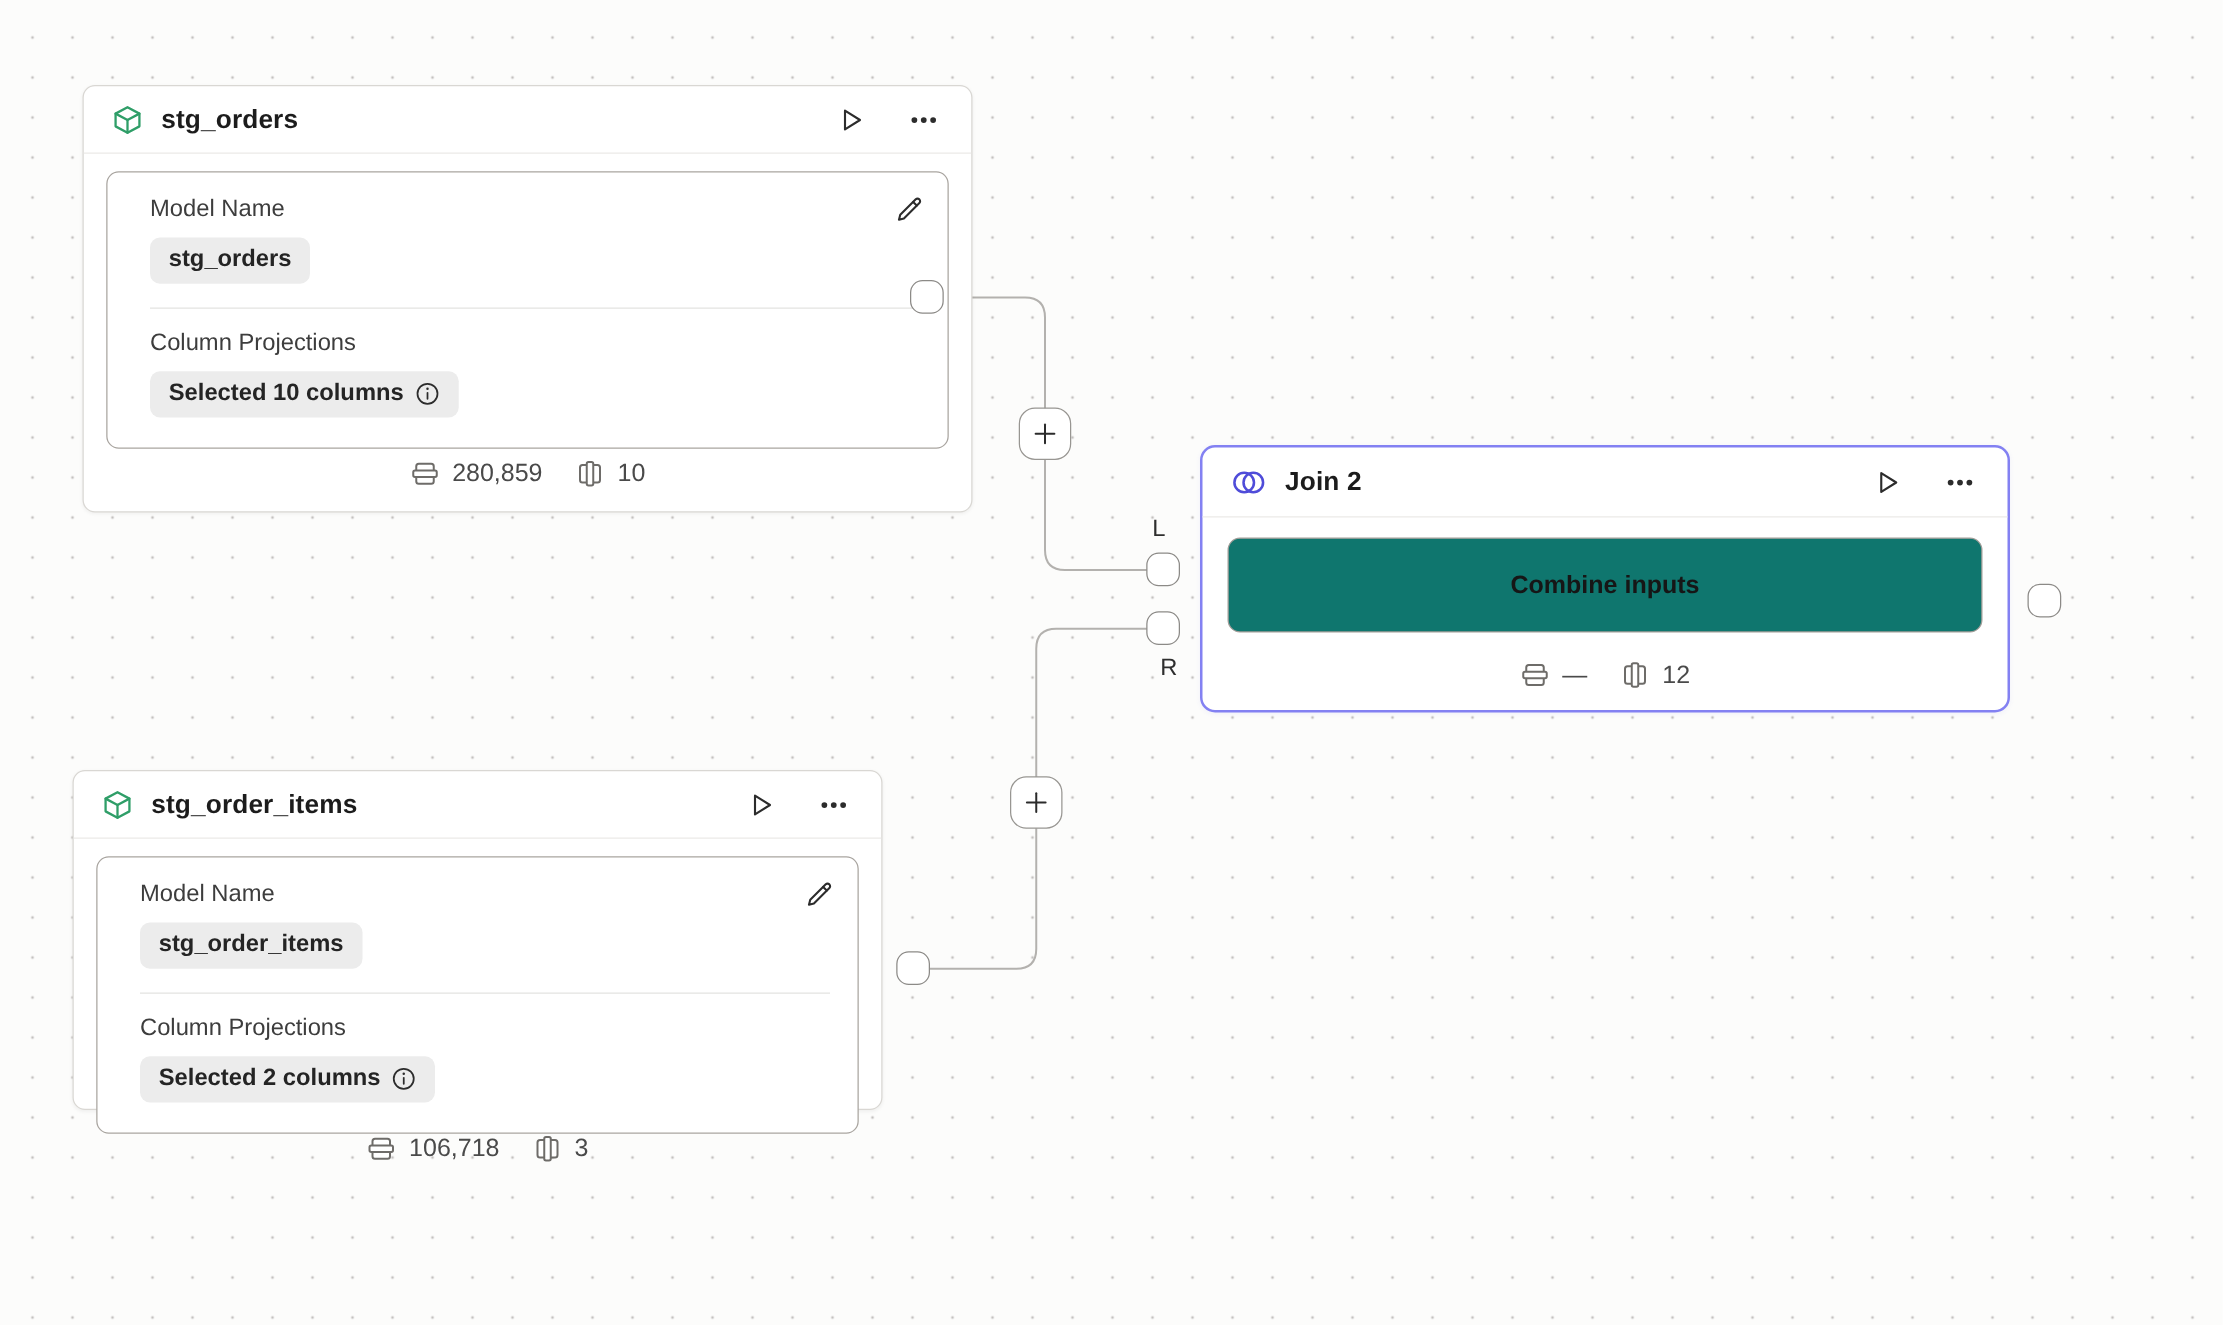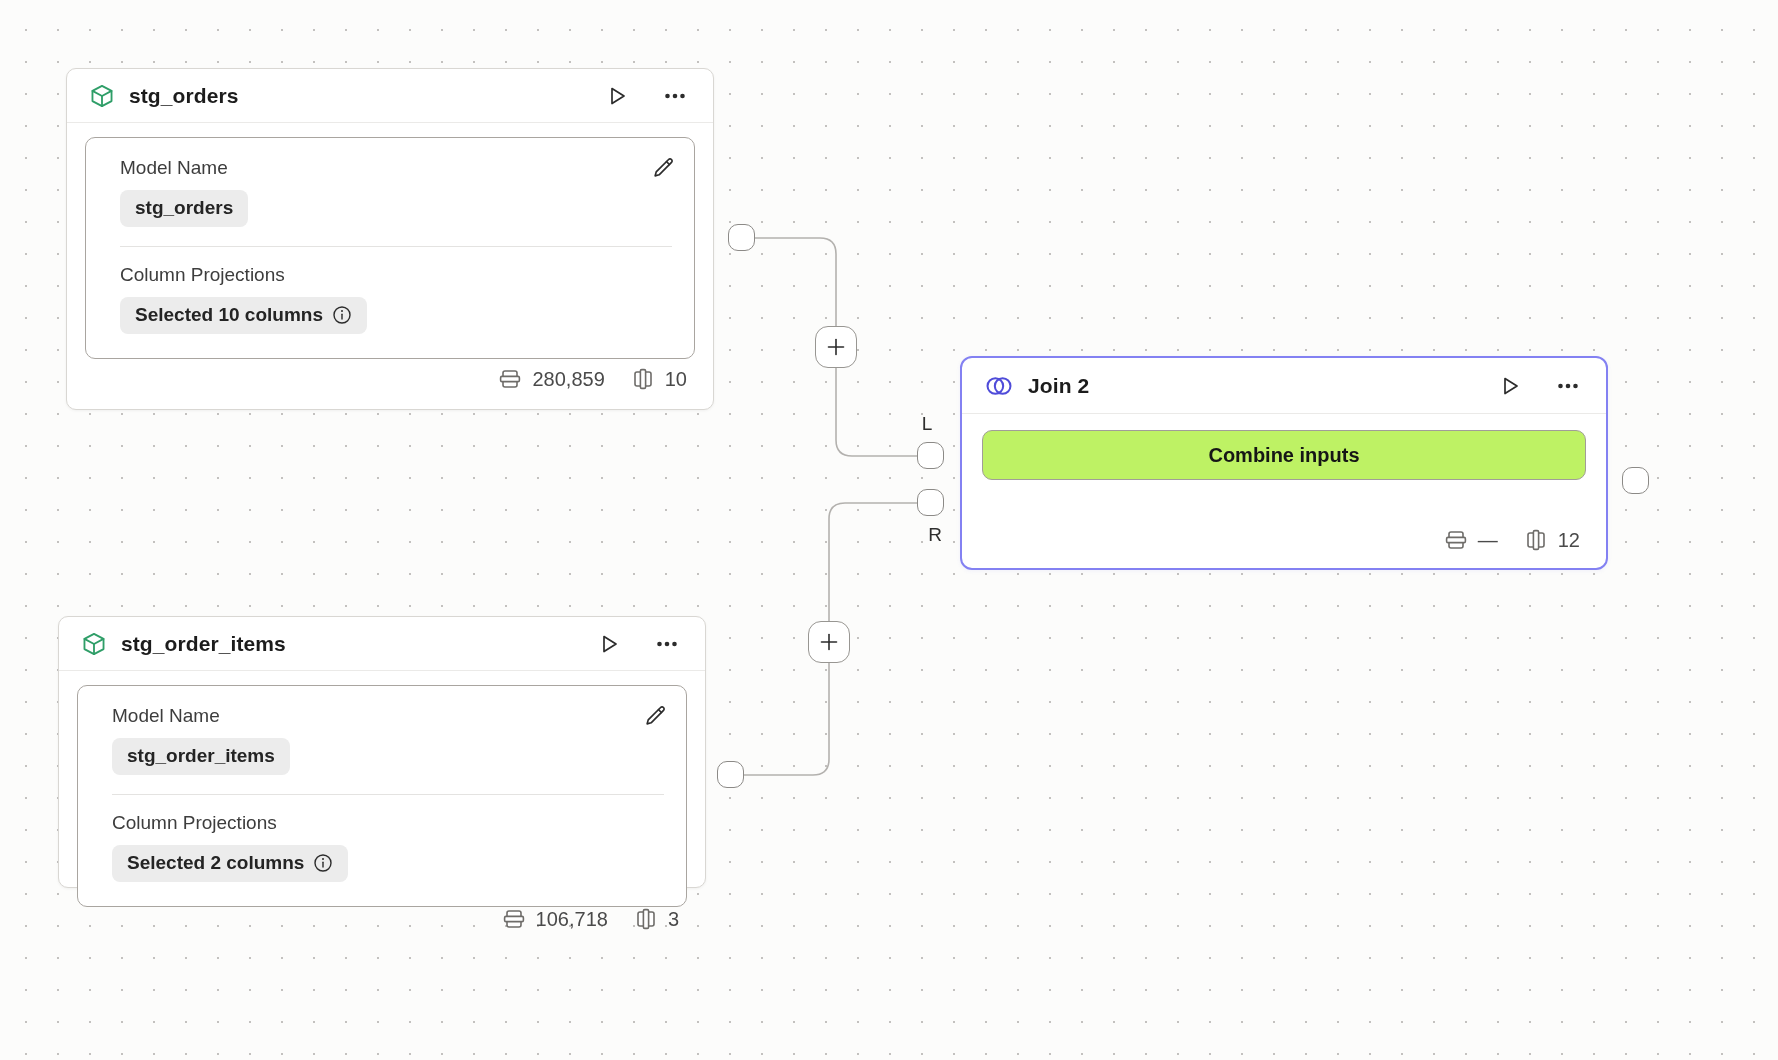--- a/index.html
+++ b/index.html
@@ -59,38 +59,38 @@
     margin-top:11px;
     background:#ececec;
     border-radius:8px;
     padding:7px 15px 8px 15px;
     font-size:19px; font-weight:700; color:#242424;
   }
   .card-divider { border:none; border-top:1px solid #e4e3e1; margin:19px 0 17px 0; }
 
   .node-footer {
     margin-top:auto;
-    display:flex; justify-content:flex-end; align-items:center;
+    display:flex; justify-content:center; align-items:center;
     gap:26px;
     padding:0 26px 18px 26px;
     font-size:20px; font-weight:500; color:#4a4a4a;
   }
   .stat { display:flex; align-items:center; gap:10px; }
 
   
   .join-node {
     border:2.5px solid #8381f2;
     border-radius:12px;
     box-shadow:0 1px 4px rgba(100,97,235,0.08);
   }
   .join-node .node-header { flex-basis:56px; }
   .combine-btn {
     margin:16px 20px 0 20px;
-    height:50px;
-    background:#bef264;
+    height:76px;
+    background:#0f766e;
     border:1.5px solid #a19d98;
     border-radius:10px;
     display:flex; align-items:center; justify-content:center;
     font-family:"Liberation Sans", sans-serif;
     font-size:20px; font-weight:700; color:#161616;
     cursor:pointer;
   }
   .join-node .node-footer { padding-bottom:16px; }
 
   
@@ -121,21 +121,21 @@
 <body>
 
 <div class="canvas">
 
   <svg class="edges" width="1778" height="1060">
     <path class="edge" d="M 742 238 L 820 238 Q 836 238 836 254 L 836 440 Q 836 456 852 456 L 918 456"></path>
     <path class="edge" d="M 731 775 L 797 775 Q 813 775 813 ... Z" visibility="hidden"></path>
     <path class="edge" d="M 731 775 L 813 775 Q 829 775 829 759 L 829 519 Q 829 503 845 503 L 918 503"></path>
   </svg>
 
-  <div class="node" style="left:66px; top:68px; width:648px; height:342px;">
+  <div class="node" style="left:66px; top:68px; width:712px; height:342px;">
     <div class="node-header">
       <span class="icon-btn">
         <svg width="26" height="26" viewBox="0 0 24 24" fill="none" stroke="#2f9e68" stroke-width="1.7" stroke-linejoin="round" stroke-linecap="round">
           <path d="M12 2.6 L20.8 7.3 V16.7 L12 21.4 L3.2 16.7 V7.3 Z"></path>
           <path d="M3.2 7.3 L12 12 L20.8 7.3"></path>
           <path d="M12 12 V21.4"></path>
         </svg>
       </span>
       <span class="node-title">stg_orders</span>
       <span class="header-actions">

